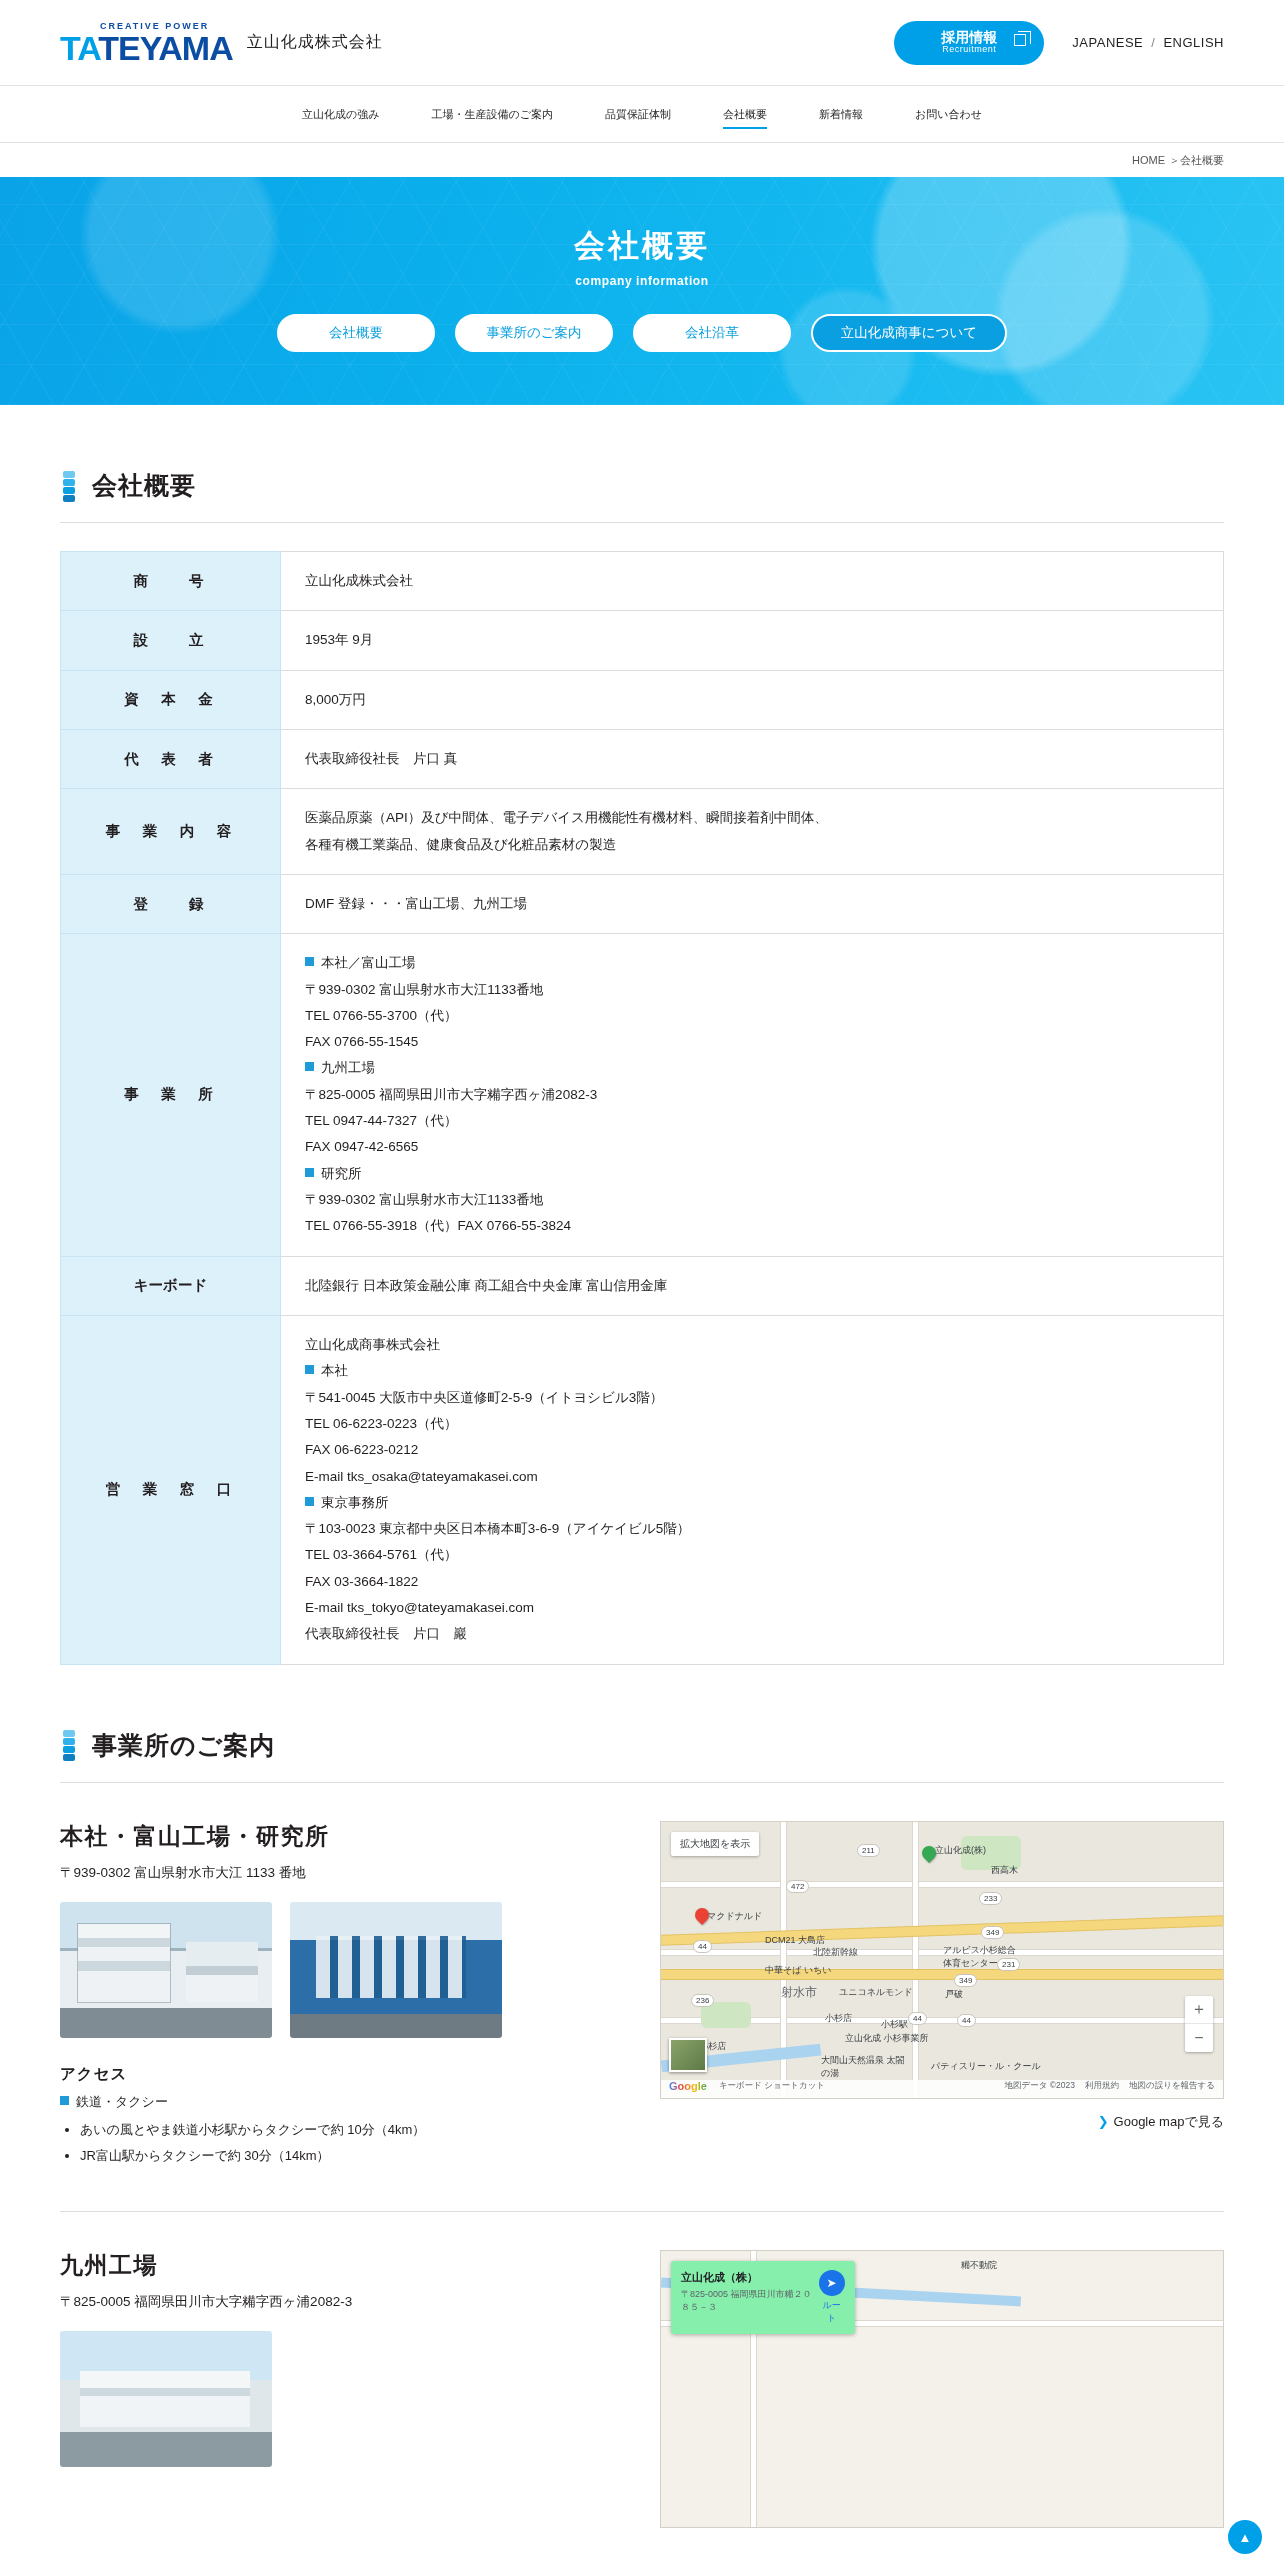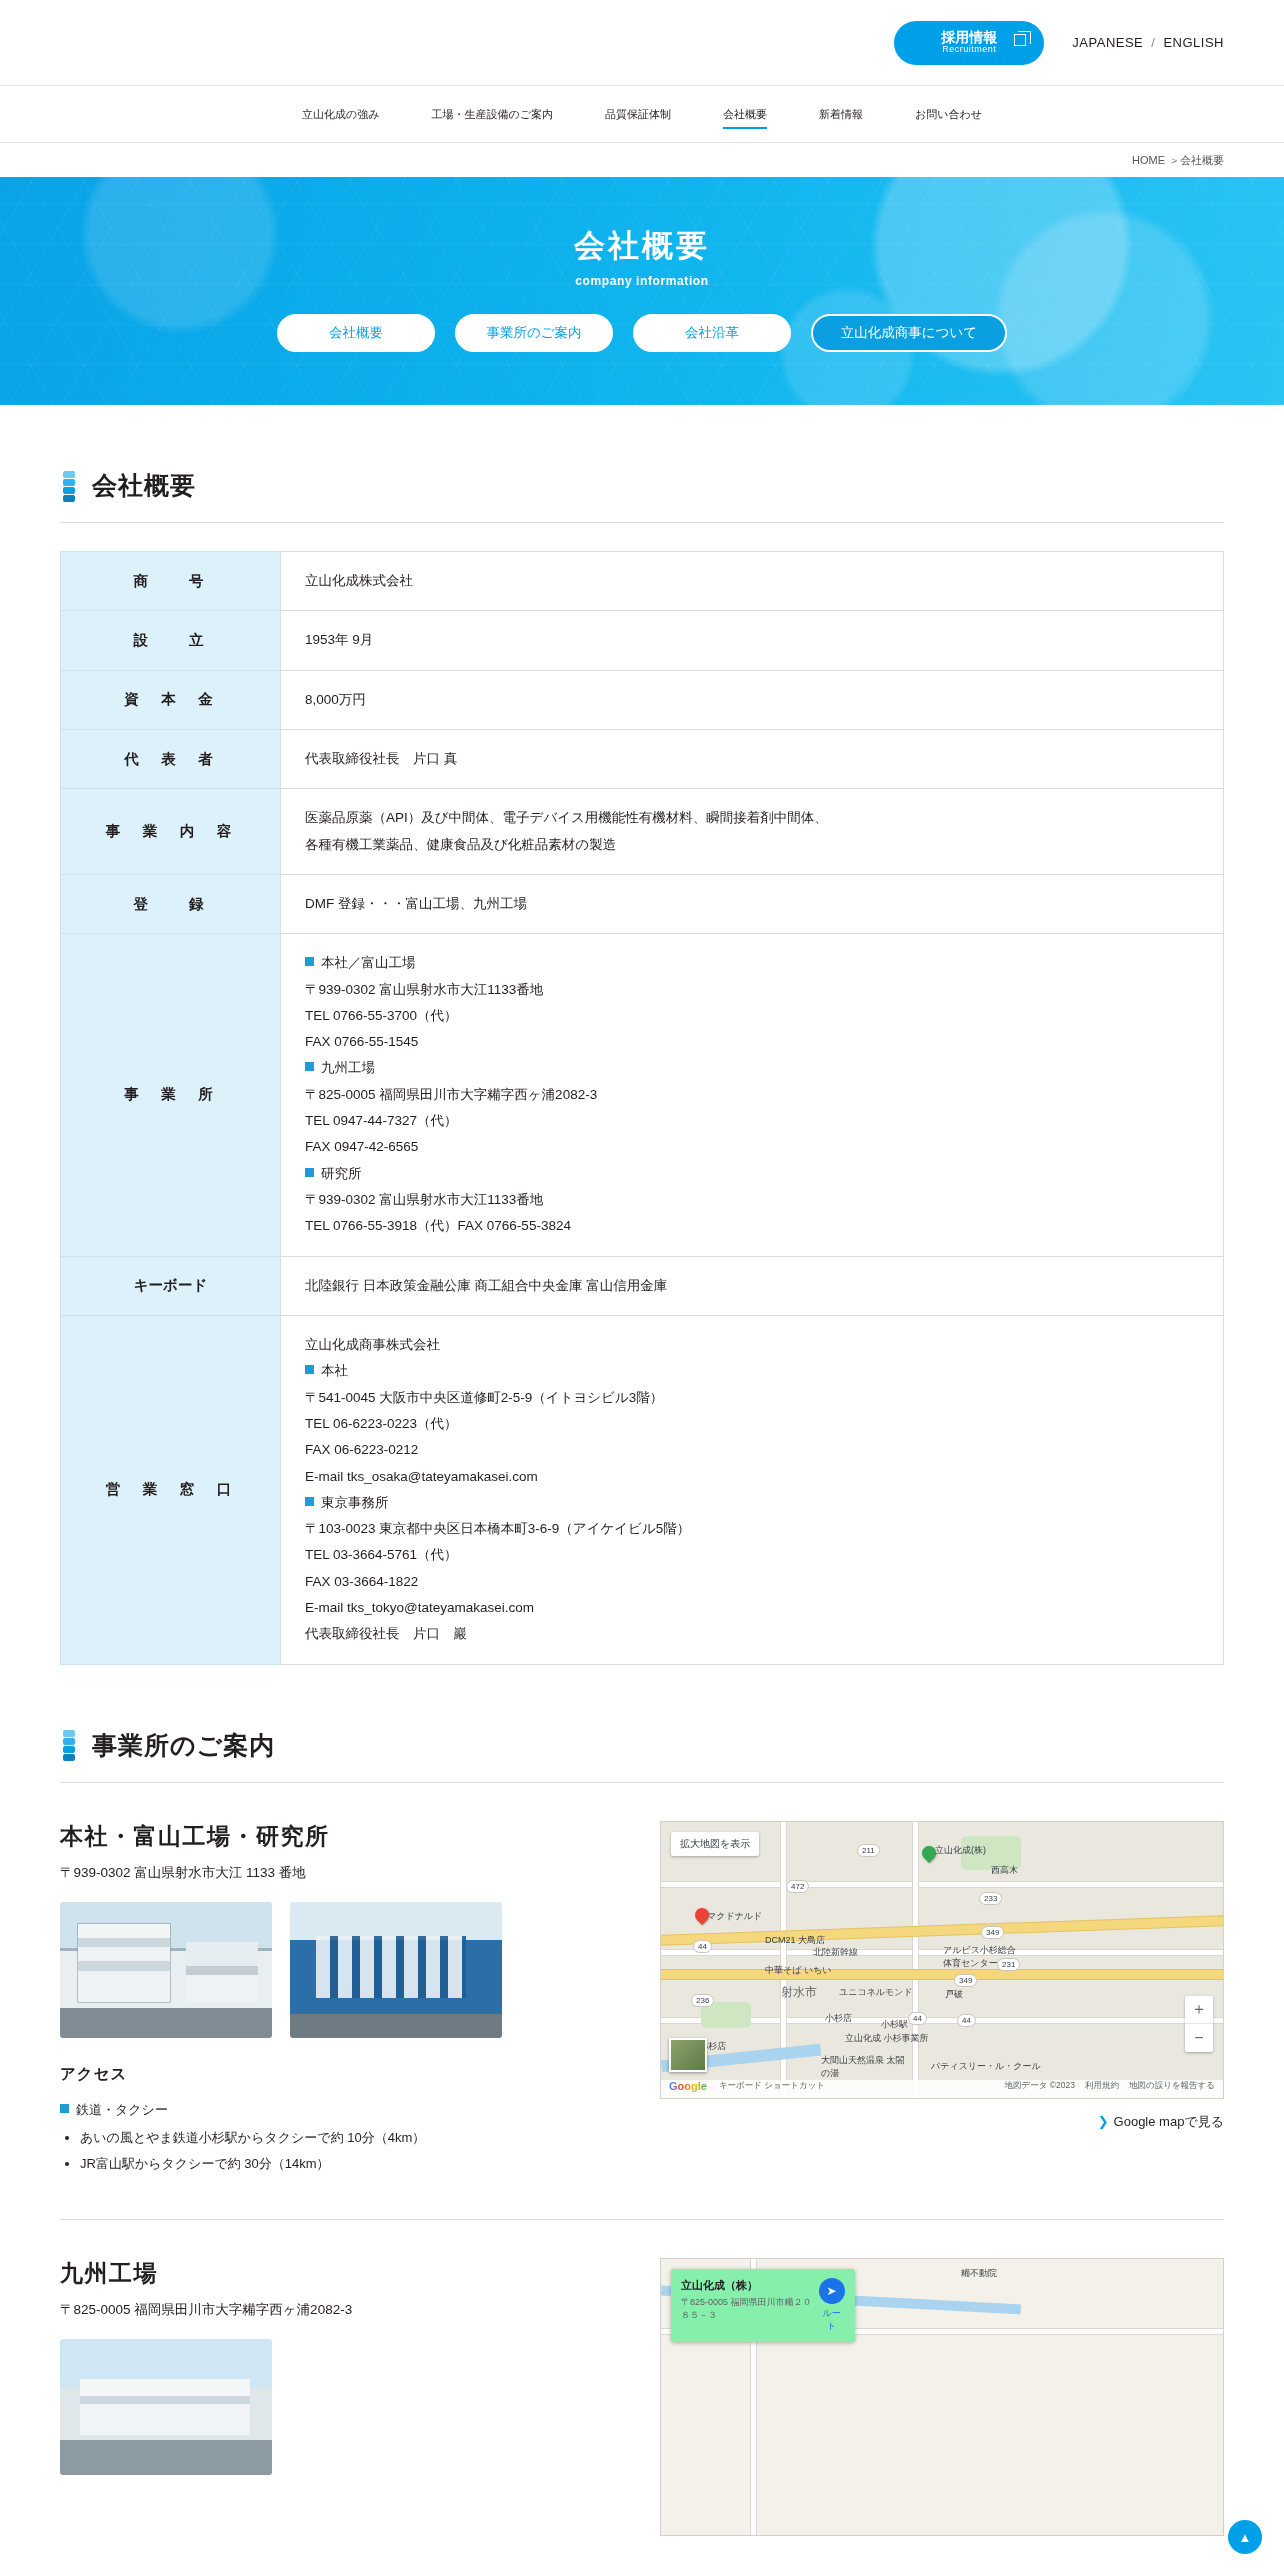--- a/index.html
+++ b/index.html
@@ -197,21 +197,21 @@
     opacity: .9;
   }
   .photo.c {
     background: linear-gradient(180deg, #cfe6f5 0 36%, #dfe7ea 36% 74%, #8c9aa1 74% 100%);
   }
   .photo.c::before {
     content:""; position:absolute; left:20px; top:40px; width:170px; height:56px;
     background: linear-gradient(180deg,#f4f7f8 0 30%, #cdd9df 30% 45%, #f1f4f6 45% 100%);
   }
   .access-title { font-size: 15.5px; font-weight: bold; margin-top: 26px; letter-spacing: 1px; }
-  .access-sub { font-size: 13px; margin-top: 16px; }
+  .access-sub { font-size: 13px; margin-top: 8px; }
   .access-list { margin-top: 6px; padding-left: 20px; }
   .access-list li { font-size: 13px; line-height: 2.0; }
 
   .office-right { flex: 1; }
   .map {
     width: 100%; height: 278px; position: relative; overflow: hidden;
     background: #eae7df; border: 1px solid #d4d0c8;
   }
   .map .road-h {
     position: absolute; left: 0; right: 0; height: 5px; background: #ffffff;
@@ -299,20 +299,27 @@
   .to-top {
     position: absolute; right: 22px; width: 34px; height: 34px; border-radius: 50%;
     background: #00a0e9; color: #fff; display: flex; align-items: center;
     justify-content: center; font-size: 13px; cursor: pointer;
   }
 </style>
 </head>
 <body>
 
 <div class="header">
+  <div class="logo-wrap">
+    <div class="logo-mark">
+      <div class="logo-creative">CREATIVE POWER</div>
+      <div class="logo-text"><span class="tri">TA</span><span>TEYAMA</span></div>
+    </div>
+    <div class="logo-jp">立山化成株式会社</div>
+  </div>
   <div class="header-right">
     <div class="recruit-btn">
       <span class="jp">採用情報</span>
       <span class="en">Recruitment</span>
       <span class="ext"></span>
     </div>
     <div class="lang">
       <a>JAPANESE</a><span class="sep">/</span><a>ENGLISH</a>
     </div>
   </div>

